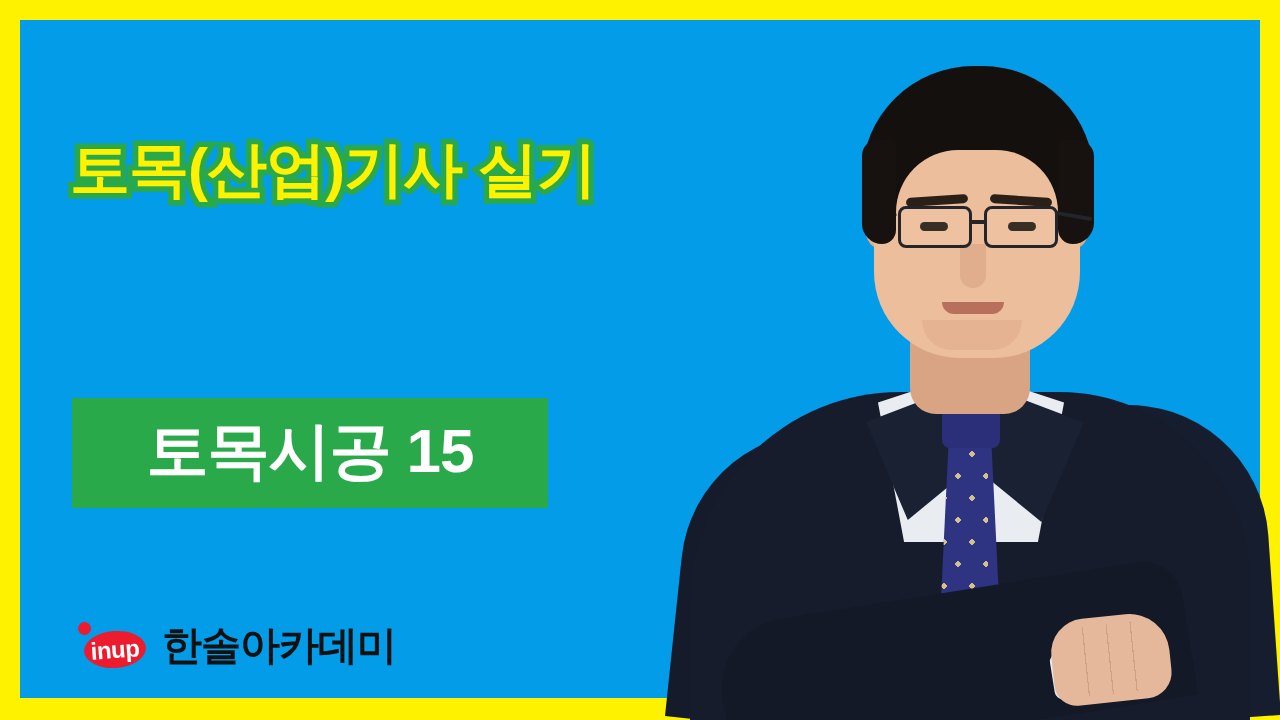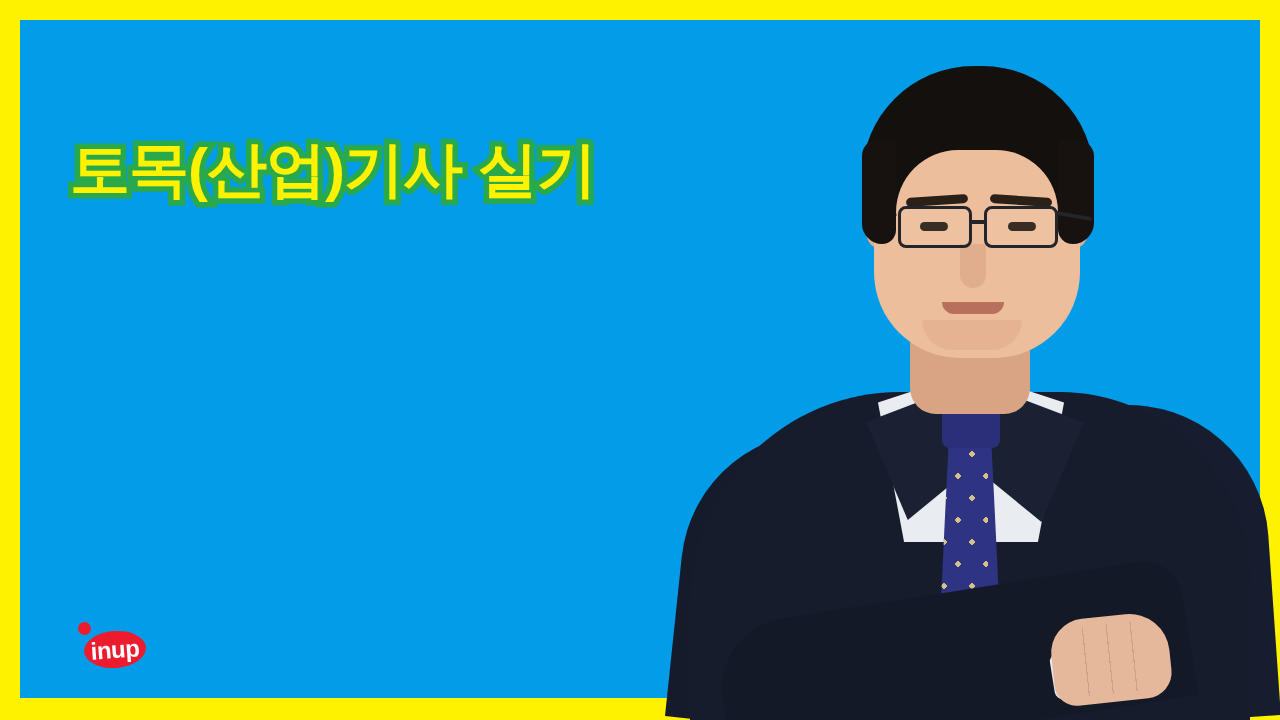--- a/index.html
+++ b/index.html
@@ -484,22 +484,26 @@
     <div class="i-layer arm-lower"></div>
     <div class="i-layer cuff"></div>
     <div class="i-layer hand"></div>
     <div class="i-layer finger-sep"></div>
   </div>
 
   <div class="copy-block">
     <p class="kicker">토목(산업)기사 실기</p>
   </div>
 
+  <div class="badge">
+    <span class="badge-label">토목시공 15</span>
+  </div>
 
   <div class="logo-lockup">
     <div class="logo-mark">
       <div class="logo-dot"></div>
       <div class="logo-ellipse"></div>
       <div class="logo-wordmark">inup</div>
     </div>
+    <div class="logo-brand">한솔아카데미</div>
   </div>
 
 </div>
 
 </body></html>

